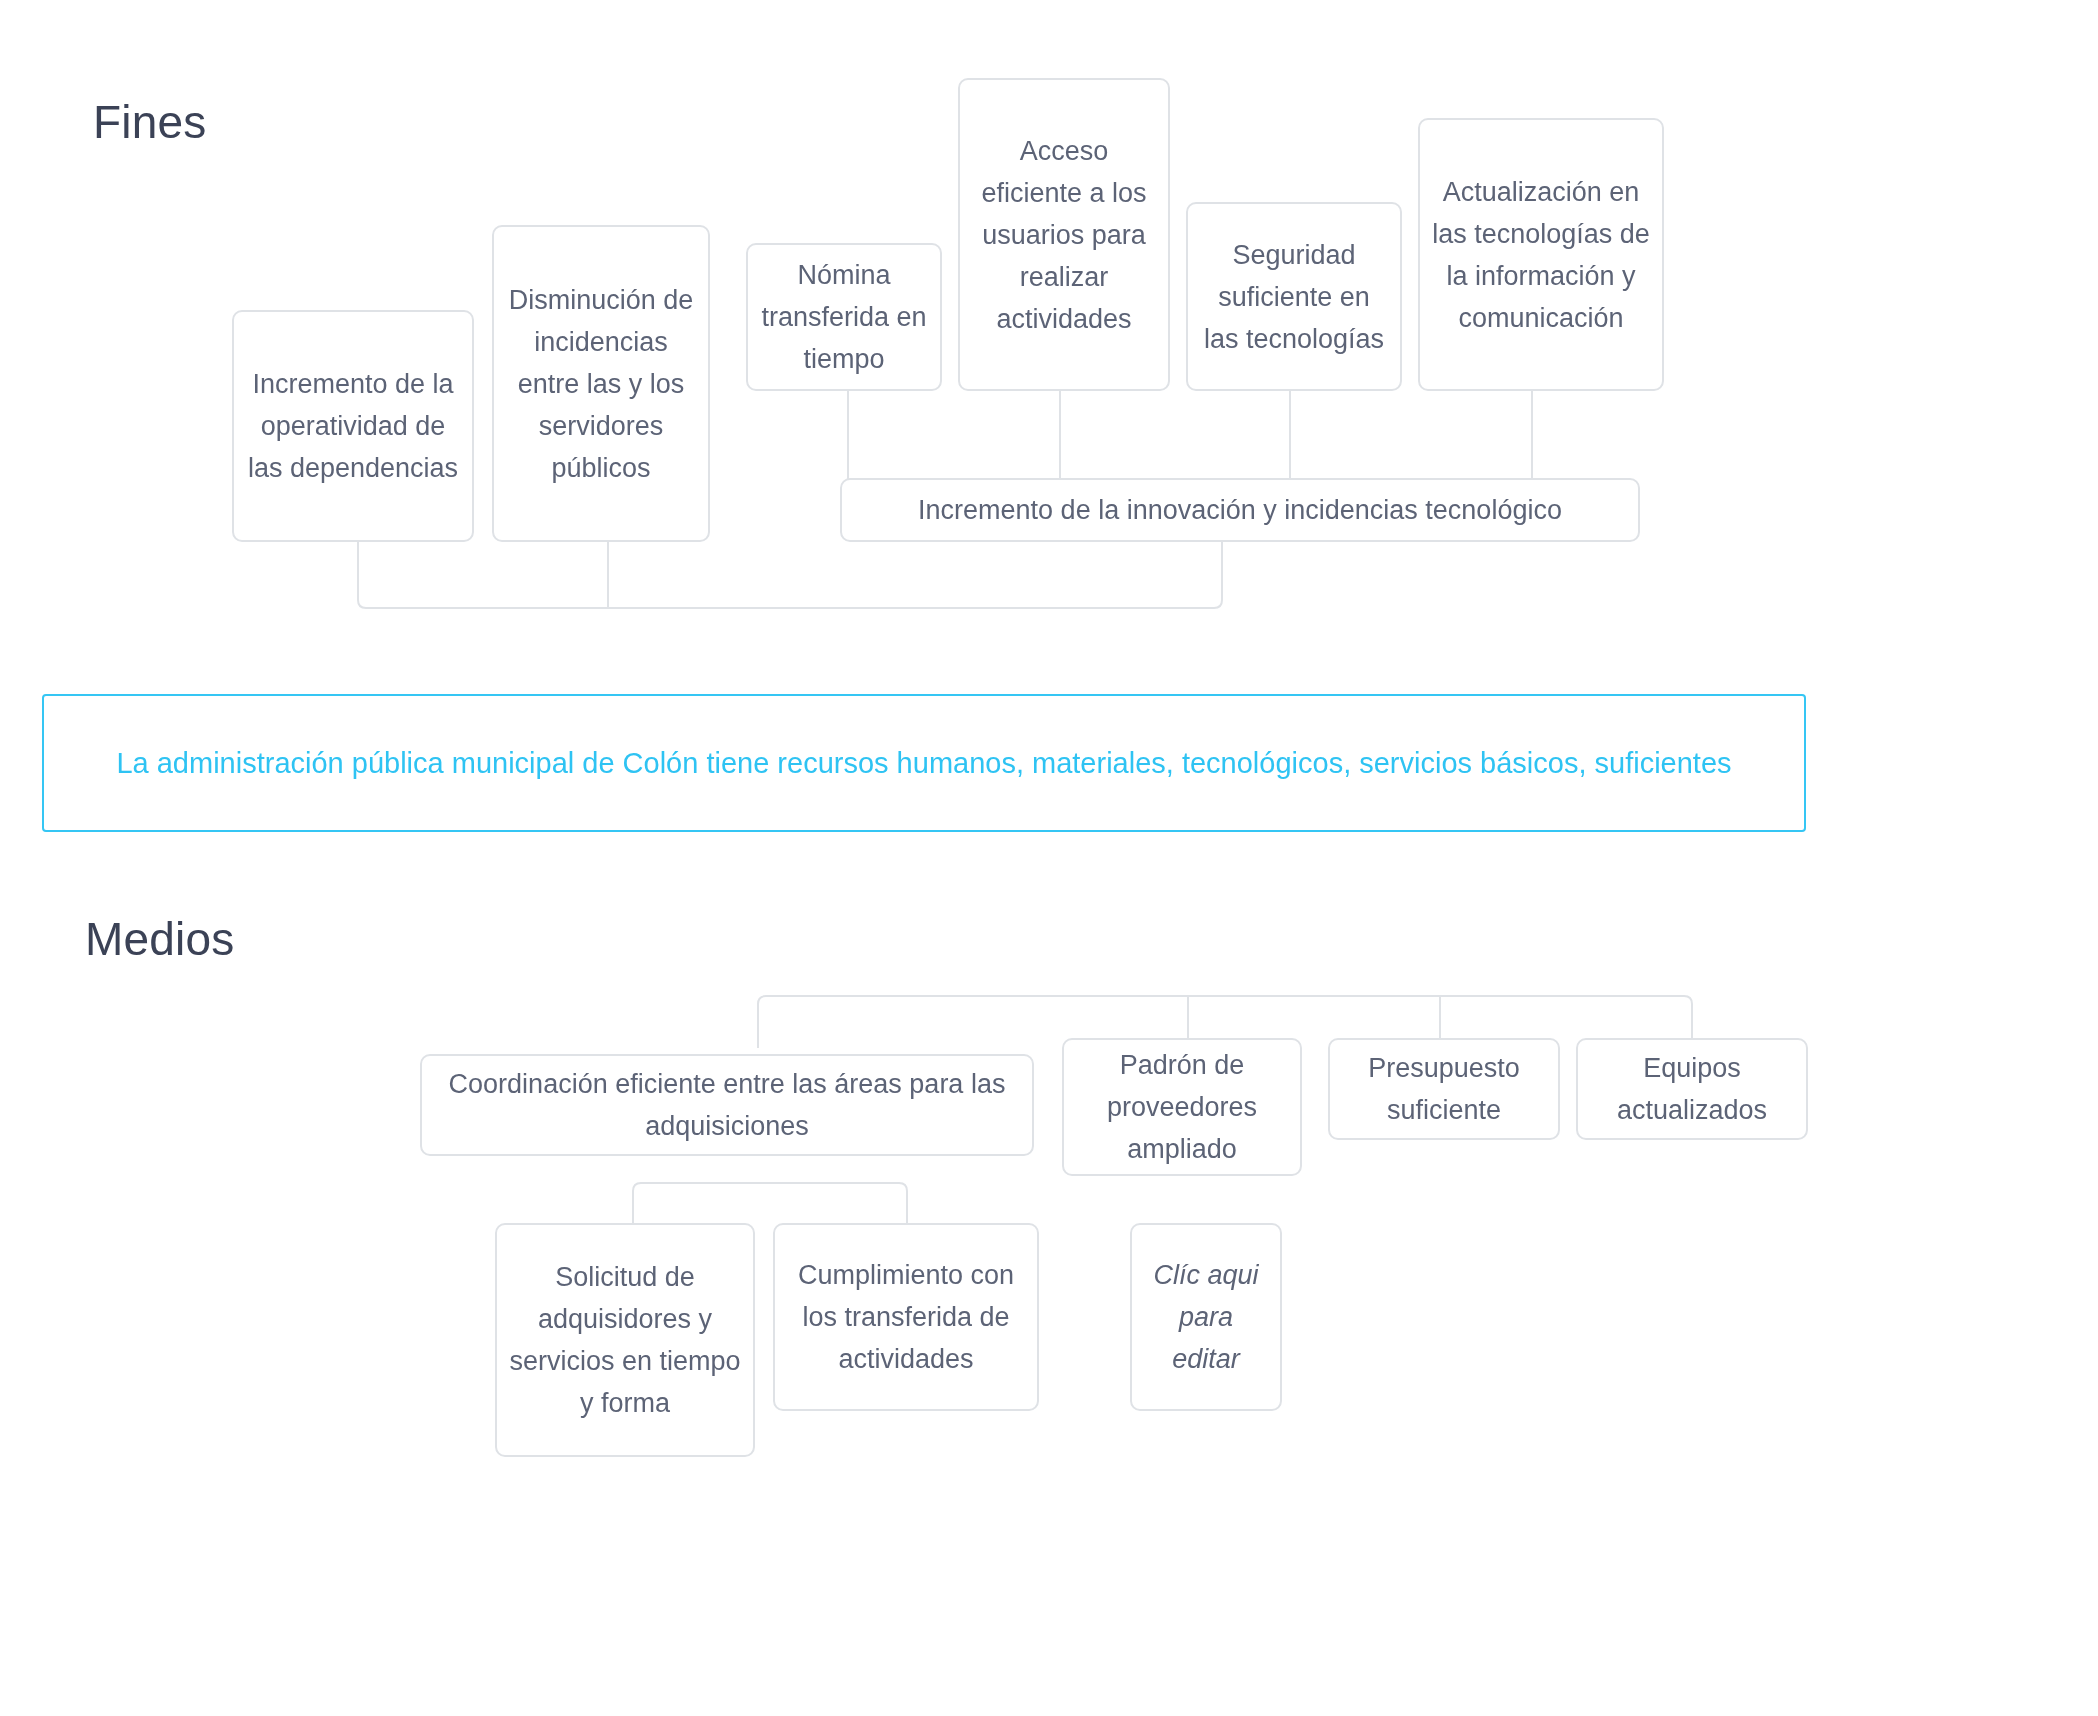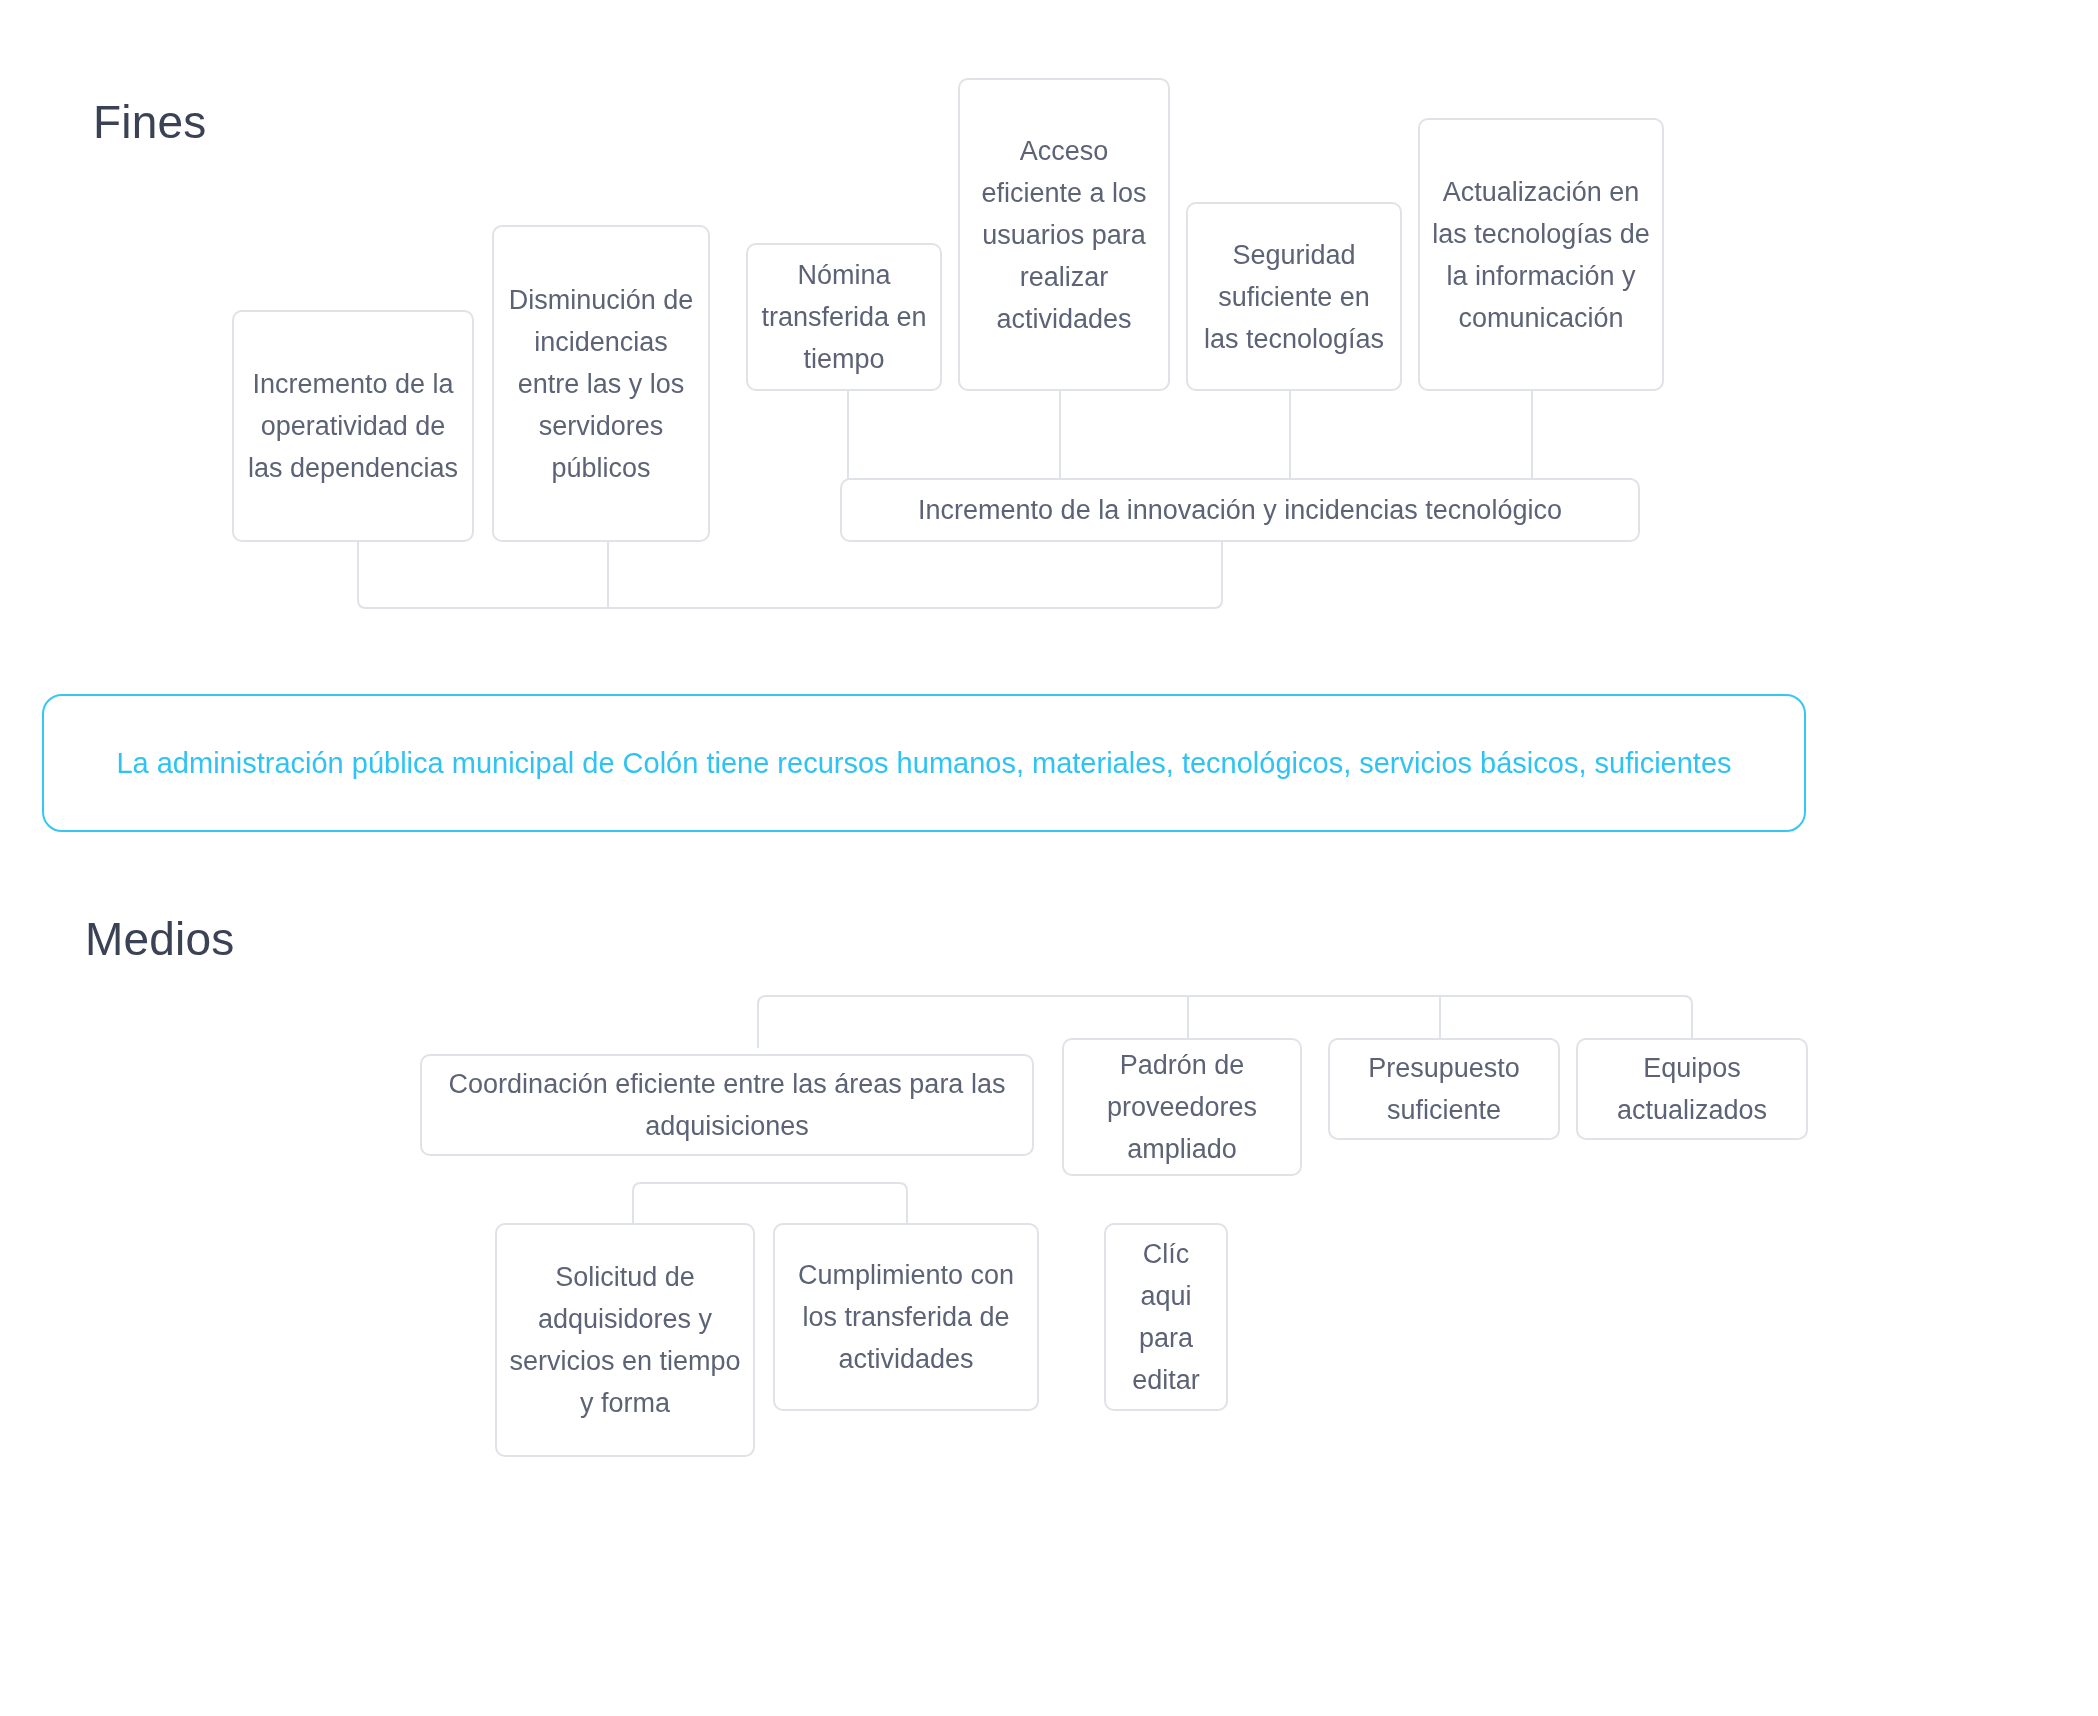--- a/index.html
+++ b/index.html
@@ -43,21 +43,21 @@
     justify-content: center;
     padding: 6px 10px;
     z-index: 2;
   }
   .node.wide {
     line-height: 40px;
   }
   .node.central {
     border: 2px solid #35c6f4;
     color: #2ec3f3;
-    border-radius: 20px;
+    border-radius: 4px;
     font-size: 29px;
     line-height: 46px;
   }
   .connector {
     position: absolute;
     z-index: 1;
   }
   .connector svg {
     display: block;
     overflow: visible;
@@ -128,15 +128,15 @@
   <div class="node" style="left:1062px; top:1038px; width:240px; height:138px;">Padrón de proveedores ampliado</div>
 
   <div class="node" style="left:1328px; top:1038px; width:232px; height:102px;">Presupuesto suficiente</div>
 
   <div class="node" style="left:1576px; top:1038px; width:232px; height:102px;">Equipos actualizados</div>
 
   <div class="node" style="left:495px; top:1223px; width:260px; height:234px;">Solicitud de adquisidores y servicios en tiempo y forma</div>
 
   <div class="node" style="left:773px; top:1223px; width:266px; height:188px;">Cumplimiento con los transferida de actividades</div>
 
-  <div class="node" style="left:1104px; top:1223px; width:124px; height:188px;">Clíc aqui para editar</div>
+  <div class="node" style="left:1130px; top:1223px; width:152px; height:188px;font-style:italic;">Clíc aqui para editar</div>
 
 </div>
 
 </body></html>

